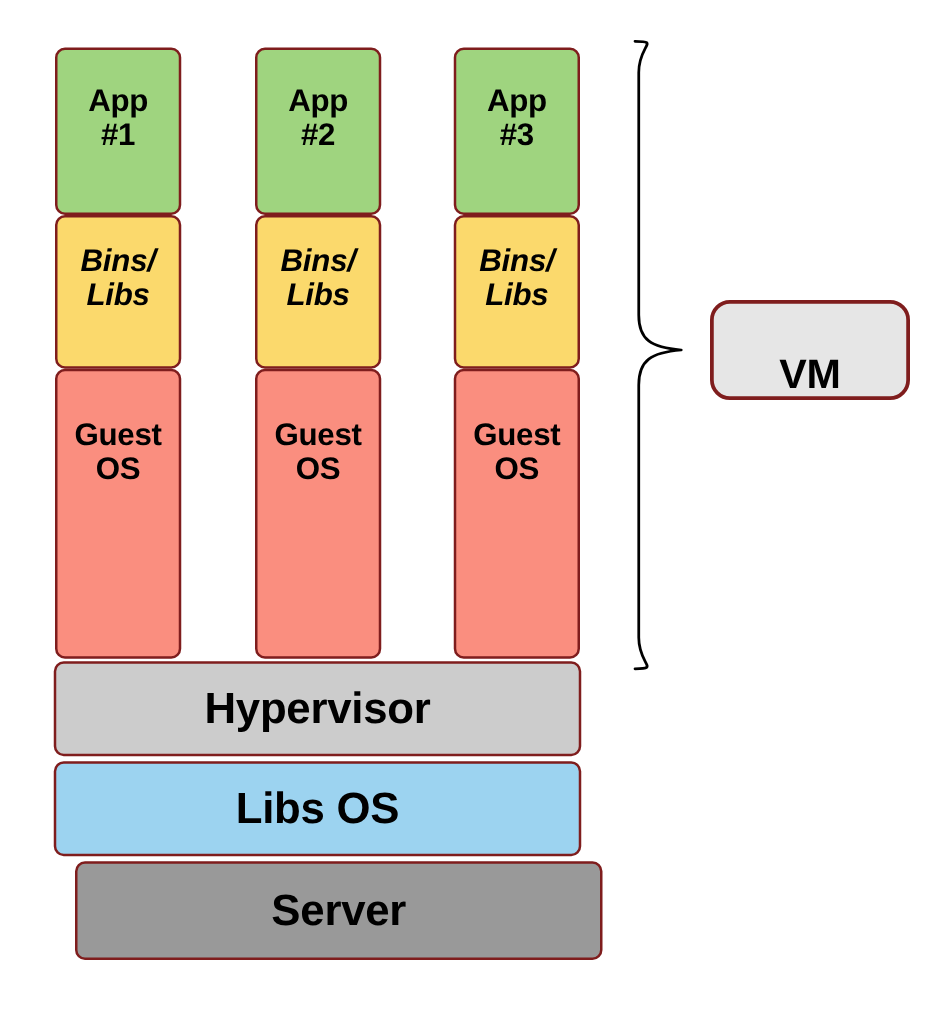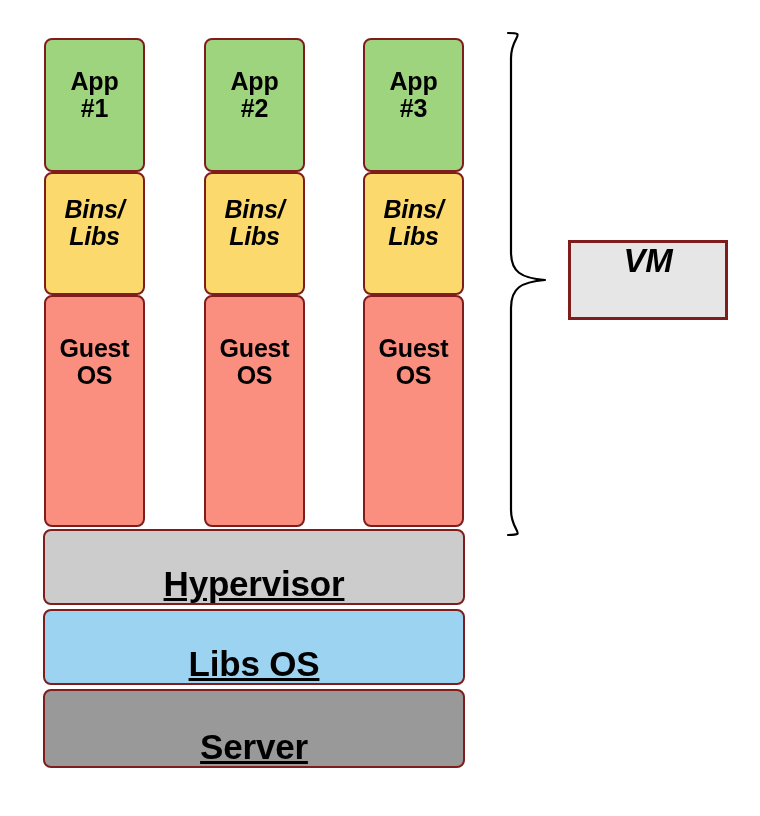--- a/index.html
+++ b/index.html
@@ -51,34 +51,32 @@
     border-radius: 8px;
     font-size: 25px;
     padding-top: 38px;
   }
 
   
   .cell-base {
     border-radius: 8px;
     font-size: 35px;
     display: flex;
-    align-items: flex-end;
+    align-items: center;
     justify-content: center;
-    text-decoration: underline;
   }
 
   
   .cell-callout {
-    border-radius: 0;
+    border-radius: 16px;
     border-width: 3px;
     font-size: 33px;
     display: flex;
-    align-items: flex-start;
+    align-items: flex-end;
     justify-content: center;
-    font-style: italic;
   }
 
   .brace-layer {
     position: absolute;
     left: 0;
     top: 0;
     width: 760px;
     height: 816px;
     pointer-events: none;
   }
@@ -134,21 +132,21 @@
 </div>
 
 <div class="node cell-base" style="left:43px; top:529px; width:422px; height:76px; background:#CCCCCC;">
   <span>Hypervisor</span>
 </div>
 
 <div class="node cell-base" style="left:43px; top:609px; width:422px; height:76px; background:#9CD3F0;">
   <span>Libs OS</span>
 </div>
 
-<div class="node cell-base" style="left:43px; top:689px; width:422px; height:79px; background:#999999;">
+<div class="node cell-base" style="left:60px; top:689px; width:422px; height:79px; background:#999999;">
   <span>Server</span>
 </div>
 
 <svg class="brace-layer" width="760" height="816" viewBox="0 0 760 816" xmlns="http://www.w3.org/2000/svg">
   <path d="M 508,33
            C 528,33 511,36 511,58
            L 511,252
            C 511,272 521,278 545,280
            C 521,282 511,288 511,308
            L 511,510

